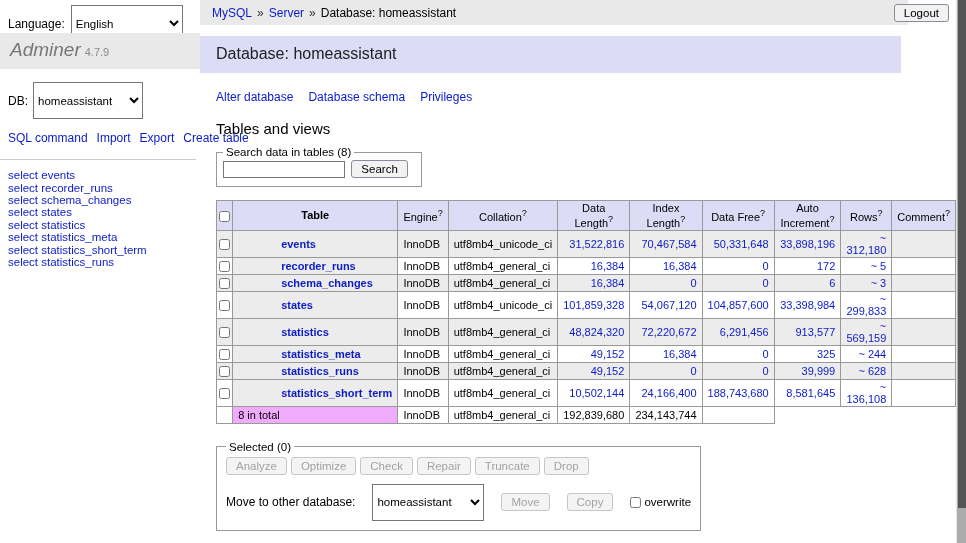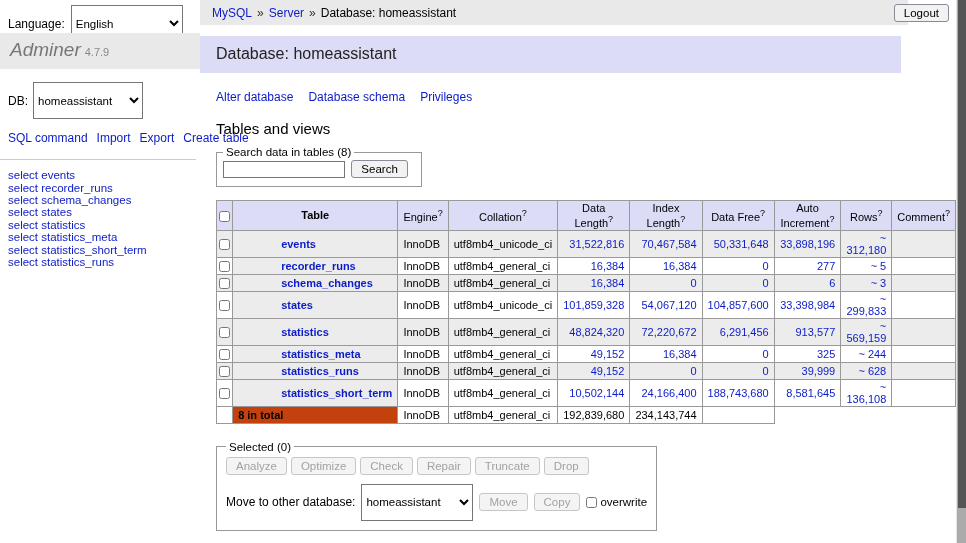--- a/index.html
+++ b/index.html
@@ -62,26 +62,26 @@
   .data-table th, .data-table td { border: 1px solid #999; padding: 1px 5px; font-weight: normal; height: 17px; }
   .data-table thead td, .data-table thead th { background: var(--accent, #dcdcf7); text-align: center; }
   .data-table thead th:nth-child(2) { font-weight: bold; }
   .data-table thead sup { font-size: 9px; }
   .data-table tbody th.name { background: #ececec; text-align: left; }
   .data-table tbody th.name a { font-weight: bold; margin-left: 43px; }
   .data-table tr.odd td { background: #ececec; }
   .data-table td.num { text-align: right; }
   .data-table td.chk { text-align: center; padding: 1px 2px; }
   .data-table input[type=checkbox] { width: 11px; height: 11px; margin: 1px 0 0; vertical-align: middle; }
-  .data-table tr.total th.name { background: #c2410c; font-weight: bold; }
+  .data-table tr.total th.name { background: #f0abfc; font-weight: normal; }
   .data-table tr.total td { background: #fff; }
 
   .selected-fieldset { margin: 17px 0 0 16px; padding: 4px 9px 9px; width: fit-content; }
   .sel-buttons { display: flex; gap: 4px; }
-  .move-row { display: flex; align-items: center; gap: 6px; margin-top: 9px; font-size: 12px; }
+  .move-row { display: flex; align-items: center; gap: 17px; margin-top: 9px; font-size: 12px; }
   .move-row select { width: 112px; }
   .move-row label { display: flex; align-items: center; gap: 3px; font-size: 11.5px; }
   .move-row input[type=checkbox] { width: 11px; height: 11px; margin: 0; }
 
   .create-links { margin: 19px 0 0 16px; }
   .create-links a { margin-right: 26px; }
 
   
   .scrollbar { position: absolute; right: 0; top: 0; width: 10px; height: 543px; background: #ababab; border-left: 1px solid #e6e6e6; }
   .scroll-thumb { position: absolute; left: 1px; top: 0; width: 9px; height: 508px; background: #555; }
@@ -181,21 +181,21 @@
           <td></td>
         </tr>
         <tr>
           <td class="chk"><input type="checkbox" style=""></td>
           <th class="name"><a href="#">recorder_runs</a></th>
           <td>InnoDB</td>
           <td>utf8mb4_general_ci</td>
           <td class="num"><a href="#">16,384</a></td>
           <td class="num"><a href="#">16,384</a></td>
           <td class="num"><a href="#">0</a></td>
-          <td class="num"><a href="#">277</a></td>
+          <td class="num"><a href="#">172</a></td>
           <td class="num"><a href="#">~ 5</a></td>
           <td></td>
         </tr>
         <tr class="odd">
           <td class="chk"><input type="checkbox" style=""></td>
           <th class="name"><a href="#">schema_changes</a></th>
           <td>InnoDB</td>
           <td>utf8mb4_general_ci</td>
           <td class="num"><a href="#">16,384</a></td>
           <td class="num"><a href="#">0</a></td>

